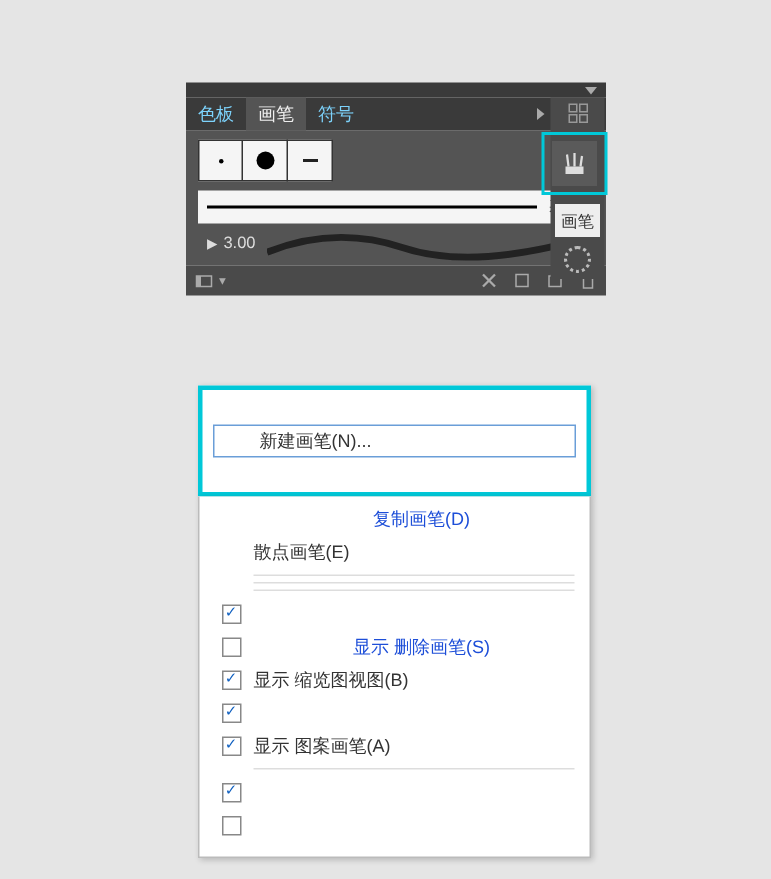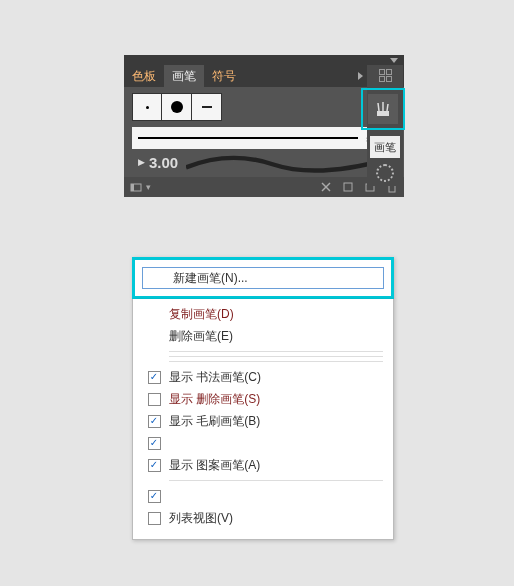--- a/index.html
+++ b/index.html
@@ -38,21 +38,21 @@
     height: 22px;
     background: #3a3a3a;
     display: flex;
     align-items: stretch;
     position: relative;
   }
   .tab {
     padding: 0 8px;
     display: flex;
     align-items: center;
-    color: #fdba74;
+    color: #7dd3fc;
     font-size: 12px;
     cursor: pointer;
   }
   .tab.active {
     background: #545454;
     color: #eee;
   }
   .tab-right {
     margin-left: auto;
     display: flex;
@@ -119,21 +119,21 @@
     background: #000;
   }
   .stroke-label { margin-left: 8px; font-size: 12px; }
   
   .wavy-row {
     height: 22px;
     display: flex;
     align-items: center;
     padding: 0 6px;
   }
-  .num-val { font-size: 15px; color: #ddd; margin-left: 4px; font-weight: bold; }
+  .num-val { font-size: 11px; color: #ddd; margin-left: 4px; }
   .wavy {
     flex: 1;
     margin-left: 8px;
   }
   
   .panel-footer {
     background: #4a4a4a;
     height: 20px;
     display: flex;
     align-items: center;
@@ -197,39 +197,39 @@
   
   
   .menu-wrap {
     position: absolute;
     left: 132px;
     top: 257px;
     width: 262px;
   }
   .menu-highlight {
     border: 3px solid #00c8d8;
-    padding: 7px 5px;
+    padding: 23px 5px;
     background: #fff;
     box-shadow: 1px 1px 4px rgba(0,0,0,0.2);
   }
   .menu-body {
     background: #fff;
     border: 1px solid #bbb;
     border-top: none;
     padding: 4px 0 10px 0;
     box-shadow: 1px 1px 4px rgba(0,0,0,0.2);
   }
   .menu-item {
     display: flex;
     align-items: center;
     height: 22px;
     padding-left: 12px;
     color: #333;
   }
-  .menu-item.disabled { color: #7f1d1d; }
+  .menu-item.disabled { color: #1d4ed8; text-align: center; }
   .menu-item.highlighted {
     background: #fff;
     border: 1px solid #6a9ed8;
     margin: 0 2px;
     padding-left: 30px;
   }
   .chk-col {
     width: 18px;
     display: flex;
     align-items: center;
@@ -363,42 +363,41 @@
       <span class="label">新建画笔(N)...</span>
     </div>
   </div>
   <div class="menu-body" id="menu-body">
       <div class="menu-item disabled">
         <div class="chk-col"></div>
         <span class="label">复制画笔(D)</span>
       </div>
       <div class="menu-item">
         <div class="chk-col"></div>
-        <span class="label">删除画笔(E)</span>
+        <span class="label">散点画笔(E)</span>
       </div>
       <div class="sep"></div>
       <div class="sep"></div>
       <div class="sep"></div>
       <div class="menu-item">
         <div class="chk-col">
           <div class="chk">✓</div>
         </div>
-        <span class="label">显示 书法画笔(C)</span>
       </div>
       <div class="menu-item disabled">
         <div class="chk-col">
           <div class="chk"></div>
         </div>
         <span class="label">显示 删除画笔(S)</span>
       </div>
       <div class="menu-item">
         <div class="chk-col">
           <div class="chk">✓</div>
         </div>
-        <span class="label">显示 毛刷画笔(B)</span>
+        <span class="label">显示 缩览图视图(B)</span>
       </div>
       <div class="menu-item">
         <div class="chk-col">
           <div class="chk">✓</div>
         </div>
       </div>
       <div class="menu-item">
         <div class="chk-col">
           <div class="chk">✓</div>
         </div>
@@ -407,16 +406,15 @@
       <div class="sep"></div>
       <div class="menu-item">
         <div class="chk-col">
           <div class="chk">✓</div>
         </div>
       </div>
       <div class="menu-item">
         <div class="chk-col">
           <div class="chk"></div>
         </div>
-        <span class="label">列表视图(V)</span>
       </div>
     </div>
 </div>
 
 </body></html>

